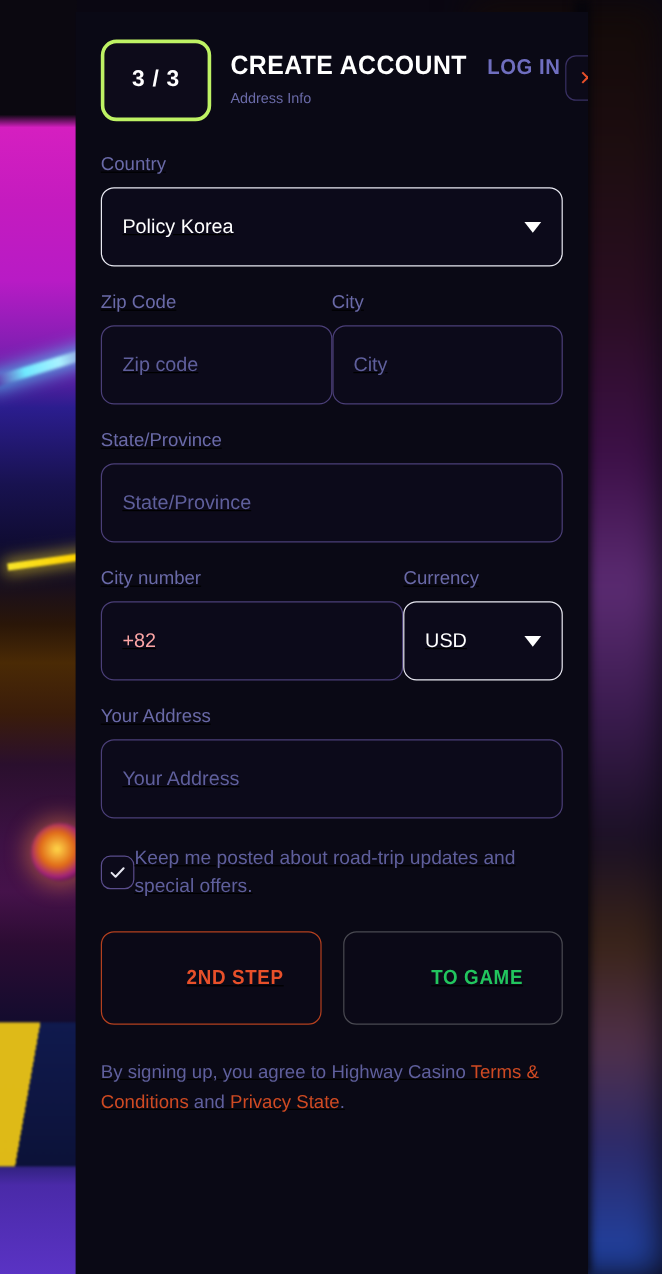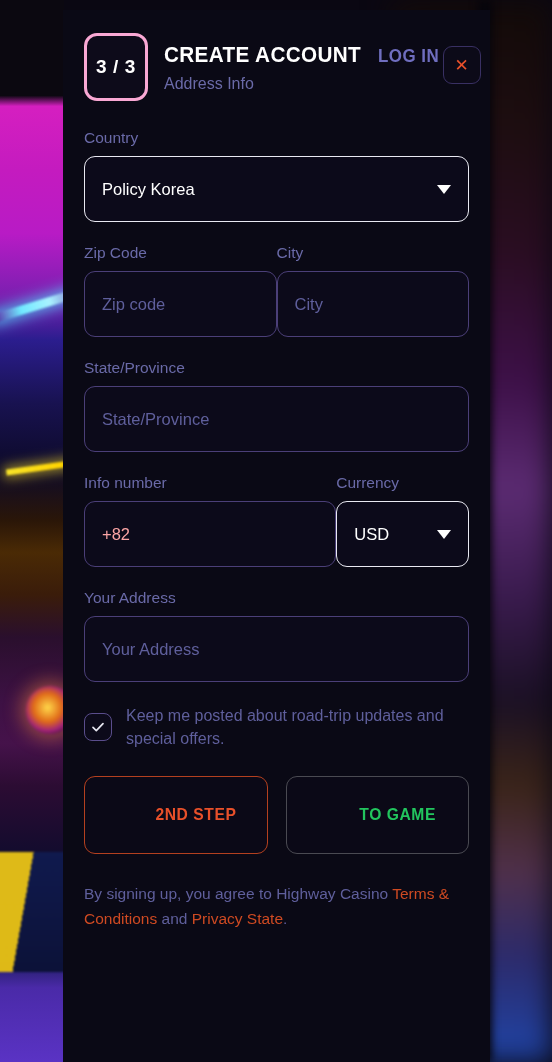--- a/index.html
+++ b/index.html
@@ -124,22 +124,22 @@
     overflow: hidden;
   }
 
   
   .header {
     display: flex;
     align-items: flex-start;
     padding: 23px 20px 0 21px;
   }
   .step-badge {
-    width: 64px; height: 68px;
-    border: 3px solid #f9a8d4;
+    width: 92px; height: 68px;
+    border: 3px solid #bef264;
     border-radius: 13px;
     background: #0d0b1a;
     display: flex;
     align-items: center;
     justify-content: center;
     color: #ffffff;
     font-weight: bold;
     font-size: 19px;
     letter-spacing: .6px;
     flex: 0 0 auto;
@@ -168,40 +168,40 @@
     font-size: 18px;
     font-weight: bold;
     letter-spacing: .5px;
     transform: scaleX(.94);
     transform-origin: left center;
     cursor: pointer;
     white-space: nowrap;
   }
   .subtitle {
     color: #6a6aa8;
-    font-size: 16px;
+    font-size: 12px;
     margin-top: 7px;
   }
   .close-btn {
     width: 38px; height: 38px;
     border: 1px solid #393063;
     border-radius: 9px;
     background: #0c0a18;
     color: #e8502a;
     font-size: 17px;
     display: flex;
     align-items: center;
     justify-content: center;
     cursor: pointer;
     margin-top: 13px;
     flex: 0 0 auto;
   }
 
   
-  .form { padding: 28px 21px 0 21px; }
+  .form { padding: 28px 21px 0 21px; text-decoration: underline; }
 
   .field-label {
     color: #6a6aa8;
     font-size: 15.5px;
     margin-bottom: 9px;
   }
   .input-box {
     height: 66px;
     border: 1px solid #4b3f78;
     border-radius: 11px;
@@ -229,21 +229,20 @@
     margin-left: 8px;
   }
   .row { display: flex; gap: 0; }
   .col { flex: 1 1 0; min-width: 0; }
   .group { margin-bottom: 22px; }
 
   
   .consent {
     display: flex;
     align-items: center;
-    gap: 14px;
     margin-top: 6px;
     margin-bottom: 26px;
   }
   .checkbox {
     width: 28px; height: 28px;
     border: 1px solid #5a4d8c;
     border-radius: 8px;
     background: #0c0a1a;
     display: flex;
     align-items: center;
@@ -350,21 +349,21 @@
 
     <div class="group">
       <div class="field-label">State/Province</div>
       <div class="input-box">
         <span>State/Province</span>
       </div>
     </div>
 
     <div class="group row">
       <div class="col" style="flex:1.9 1 0">
-        <div class="field-label">Info number</div>
+        <div class="field-label">City number</div>
         <div class="input-box filled">
           <span>+82</span>
         </div>
       </div>
       <div class="col" style="flex:1 1 0">
         <div class="field-label">Currency</div>
         <div class="input-box select active">
           <span class="val">USD</span>
           <span class="caret"></span>
         </div>

